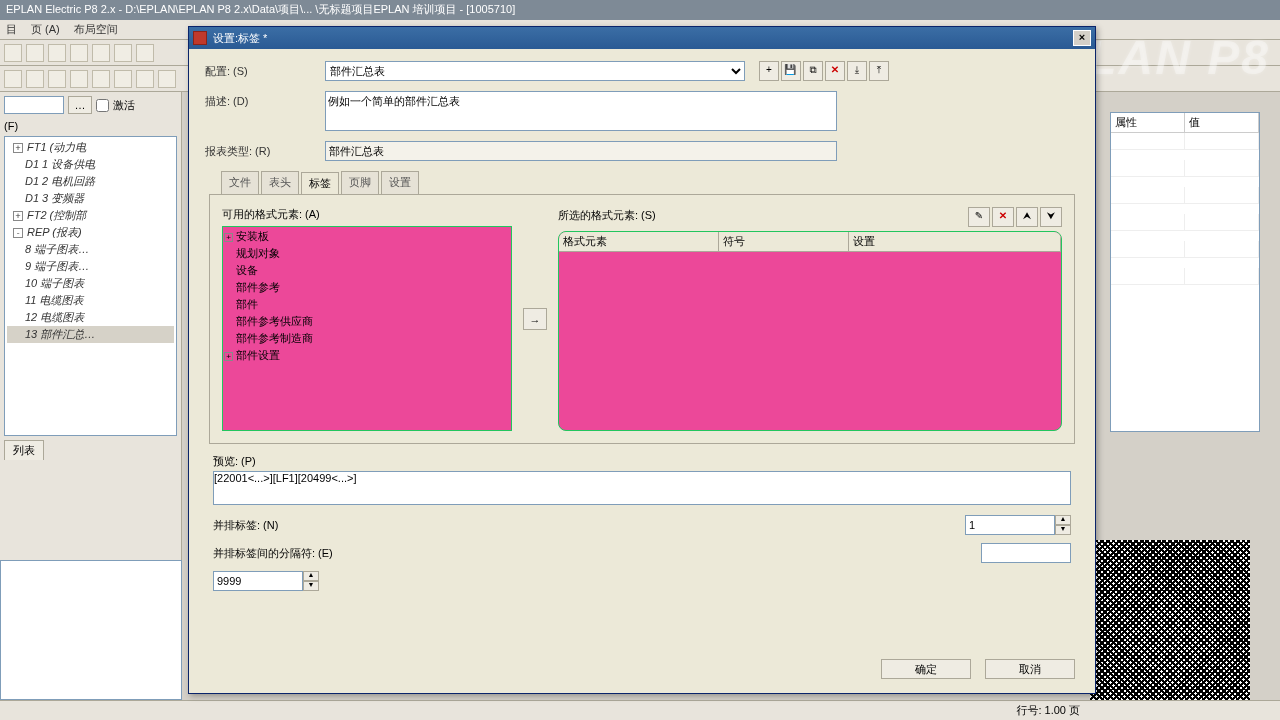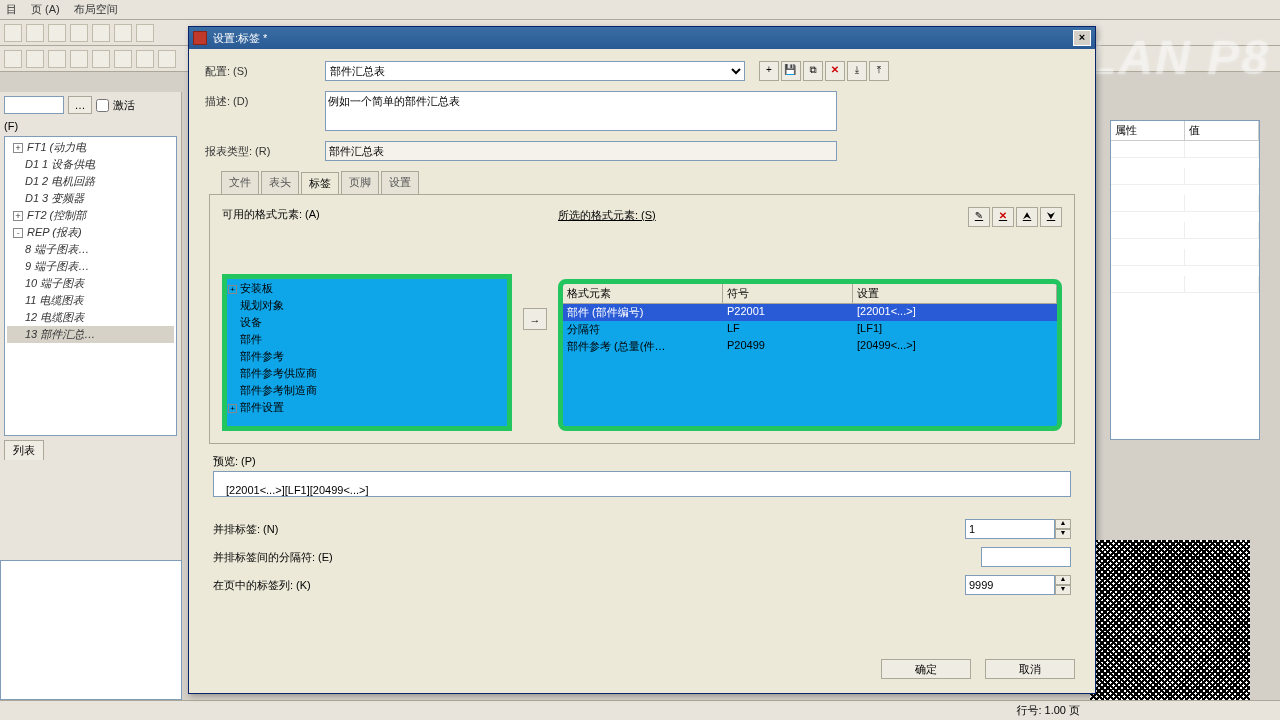--- a/index.html
+++ b/index.html
@@ -18,21 +18,21 @@
   .left-pane .btn-sm{ width:24px; height:18px; border:1px solid #aca899; background:#efece3;}
   .left-pane .chk { display:flex; align-items:center; gap:4px;}
   .tree { background:#fff; border:1px solid #7f9db9; height:300px; overflow:auto; padding:2px; margin-top:4px;}
   .tree .node { padding:1px 0 1px 6px; white-space:nowrap; color:#333;font-style:italic;}
   .tree .node.sel { background:#d6d2c8;}
   .tree .ind1 { padding-left:18px;}
   .tree .ico { display:inline-block; width:10px; height:10px; border:1px solid #888; margin-right:4px; text-align:center; line-height:8px; font-size:9px;}
   .left-tabs { display:flex; margin-top:4px;}
   .left-tabs .lt { border:1px solid #aca899; background:#efece3; padding:2px 8px; border-bottom:none;}
   .bottom-panel { position:absolute; left:0; top:560px; width:182px; height:140px; background:#fff; border:1px solid #7f9db9;}
-  .right-bg { position:absolute; right:20px; top:120px; width:150px; height:320px; background:#fff; border:1px solid #7f9db9;}
+  .right-bg { position:absolute; right:20px; top:112px; width:150px; height:320px; background:#fff; border:1px solid #7f9db9;}
   .right-bg .hdr{ display:flex; border-bottom:1px solid #ccc;}
   .right-bg .hdr div{ flex:1; padding:2px 4px; border-right:1px solid #ccc;}
   .right-bg .row{ display:flex; border-bottom:1px solid #eee;}
   .right-bg .row div{ flex:1; padding:2px 4px; border-right:1px solid #eee;}
   .qr { position:absolute; right:30px; bottom:20px; width:160px; height:160px; background:#fff; background-image: repeating-linear-gradient(45deg,#000 0 2px,#fff 2px 4px), repeating-linear-gradient(-45deg,#000 0 2px,transparent 2px 4px); background-blend-mode:multiply;}
   .statusbar { position:absolute; left:0; right:0; bottom:0; height:20px; background:#e8e4dc; border-top:1px solid #aca899; display:flex; justify-content:flex-end; padding:2px 200px 2px 6px;}
   
   
   .dialog { position:absolute; left:188px; top:26px; width:908px; height:668px; background:#ece9d8; border:1px solid #0a246a; box-shadow:2px 2px 6px rgba(0,0,0,.3);}
   .dlg-title { height:22px; background:linear-gradient(#3b6ea5,#2a5a94); color:#fff; display:flex; align-items:center; padding:0 4px; font-size:12px;}
@@ -52,51 +52,52 @@
   .tabs { display:flex; margin:10px 0 0 16px;}
   .tab { padding:3px 7px; border:1px solid #aca899; border-bottom:none; background:#e6e2d6; margin-right:2px; color:#555;}
   .tab.active { background:#ece9d8; border-bottom:1px solid #ece9d8; position:relative; top:1px; color:#000;}
   .tabframe { border:1px solid #aca899; margin:0 4px; padding:12px; height:250px; position:relative;}
   .cols { display:flex; gap:8px; height:100%;}
   .col { display:flex; flex-direction:column;}
   .col.left { width:290px;}
   .col.mid { width:30px; align-items:center; justify-content:center;}
   .col.right { flex:1;}
   .col .clbl { margin-bottom:4px;}
-  .listbox { flex:1; background:#0ea5e9; border:5px solid #22c55e; overflow:auto; padding:1px;margin-top:48px;}
+  .listbox { flex:1; background:#ec4899; border:1px solid #22c55e; overflow:auto; padding:1px;}
   .listbox .li{ padding:1px 2px 1px 12px; white-space:nowrap;}
   .listbox .li .exp{ display:inline-block; width:9px; height:9px; border:1px solid #888; text-align:center; line-height:7px; font-size:8px; margin-left:-12px; margin-right:3px;}
   .movebtn { width:24px; height:22px; border:1px solid #aca899; background:#efece3; text-align:center;}
-  .rtop { display:flex; justify-content:space-between; align-items:flex-end; margin-bottom:4px;text-decoration:underline;}
+  .rtop { display:flex; justify-content:space-between; align-items:flex-end; margin-bottom:4px;}
   .rt-btns { display:flex; gap:2px;}
   .rt-btns .ibtn{ width:22px;}
   .tablehdr { display:flex; background:#ece9d8; border-bottom:1px solid #aca899;}
   .tablehdr div { padding:2px 4px; border-right:1px solid #aca899;}
   .th1{ width:160px;} .th2{ width:130px;} .th3{ flex:1;}
   .tbody .tr { display:flex;}
   .tbody .tr div{ padding:1px 4px;}
   .tbody .tr.sel { background:#2a5bd7; color:#fff;}
   .td1{width:160px;} .td2{width:130px;} .td3{flex:1;}
   .preview-lbl { margin:10px 0 2px 8px;}
-  .preview { margin:0 8px; background:#fff; border:1px solid #7f9db9; height:22px; padding:12px;}
-  .bottomfields { margin:22px 8px 0 8px;}
+  .preview { margin:0 8px; background:#fff; border:1px solid #7f9db9; height:34px; padding:0;}
+  .bottomfields { margin:10px 8px 0 8px;}
   .bf { display:flex; align-items:center; margin-bottom:8px;}
   .bf .bfl { flex:1;}
   .bf input { width:90px; height:20px; border:1px solid #7f9db9; text-align:left; padding:1px 3px;}
   .spin { width:16px; display:flex; flex-direction:column;}
   .spin div{ height:10px; border:1px solid #aca899; background:#efece3; font-size:7px; text-align:center; line-height:6px;}
   .dlg-buttons { position:absolute; right:20px; bottom:14px; display:flex; gap:14px;}
   .dlg-buttons button { width:90px; height:20px; border:1px solid #aca899; background:#efece3;}
   
   .watermark { position:absolute; right:10px; top:30px; font-size:48px; font-weight:900; color:rgba(255,255,255,.35); font-style:italic; letter-spacing:2px; text-shadow:0 0 4px rgba(255,255,255,.3); pointer-events:none;}
 </style>
 </head>
 <body>
 
 <div class="app-bg">
+  <div class="app-titlebar">EPLAN Electric P8 2.x - D:\EPLAN\EPLAN P8 2.x\Data\项目\... \无标题项目EPLAN 培训项目 - [1005710]</div>
   <div class="menubar">
     <span>目</span>
     <span>页 (A)</span>
     <span>布局空间</span>
   </div>
   <div class="toolbar">
     <div class="tbtn"></div>
       <div class="tbtn"></div>
       <div class="tbtn"></div>
       <div class="tbtn"></div>
@@ -227,22 +228,22 @@
         <div class="tab">设置</div>
       </div>
     <div class="tabframe">
       <div class="cols">
         <div class="col left">
           <div class="clbl">可用的格式元素: (A)</div>
           <div class="listbox" id="availlist">
               <div class="li"><span class="exp">+</span>安装板</div>
               <div class="li"><span class="exp" style="visibility:hidden">+</span>规划对象</div>
               <div class="li"><span class="exp" style="visibility:hidden">+</span>设备</div>
+              <div class="li"><span class="exp" style="visibility:hidden">+</span>部件参考</div>
               <div class="li"><span class="exp" style="visibility:hidden">+</span>部件</div>
-              <div class="li"><span class="exp" style="visibility:hidden">+</span>部件参考</div>
               <div class="li"><span class="exp" style="visibility:hidden">+</span>部件参考供应商</div>
               <div class="li"><span class="exp" style="visibility:hidden">+</span>部件参考制造商</div>
               <div class="li"><span class="exp">+</span>部件设置</div>
             </div>
         </div>
         <div class="col mid">
           <button class="movebtn">→</button>
         </div>
         <div class="col right">
           <div class="rtop">
@@ -253,37 +254,20 @@
               <div class="ibtn">⮝</div>
               <div class="ibtn">⮟</div>
             </div>
           </div>
           <div class="listbox" style="padding:0;border-radius:8px;">
             <div class="tablehdr">
               <div class="th1">格式元素</div>
               <div class="th2">符号</div>
               <div class="th3">设置</div>
             </div>
-            <div class="tbody" id="selrows">
-                <div class="tr sel">
-                  <div class="td1">部件 (部件编号)</div>
-                  <div class="td2">P22001</div>
-                  <div class="td3">[22001&lt;...&gt;]</div>
-                </div>
-                <div class="tr">
-                  <div class="td1">分隔符</div>
-                  <div class="td2">LF</div>
-                  <div class="td3">[LF1]</div>
-                </div>
-                <div class="tr">
-                  <div class="td1">部件参考 (总量(件…</div>
-                  <div class="td2">P20499</div>
-                  <div class="td3">[20499&lt;...&gt;]</div>
-                </div>
-              </div>
           </div>
         </div>
       </div>
     </div>
 
     <div class="preview-lbl">预览: (P)</div>
     <div class="preview">[22001&lt;...&gt;][LF1][20499&lt;...&gt;]</div>
 
     <div class="bottomfields">
       <div class="bf">
@@ -292,21 +276,20 @@
         <div class="spin">
             <div>▲</div>
             <div>▼</div>
           </div>
       </div>
       <div class="bf">
         <div class="bfl">并排标签间的分隔符: (E)</div>
         <input value="" style="">
       </div>
       <div class="bf">
-        <div class="bfl">在页中的标签列: (K)</div>
         <input value="9999" style="">
         <div class="spin">
             <div>▲</div>
             <div>▼</div>
           </div>
       </div>
     </div>
 
     <div class="dlg-buttons">
       <button>确定</button>

